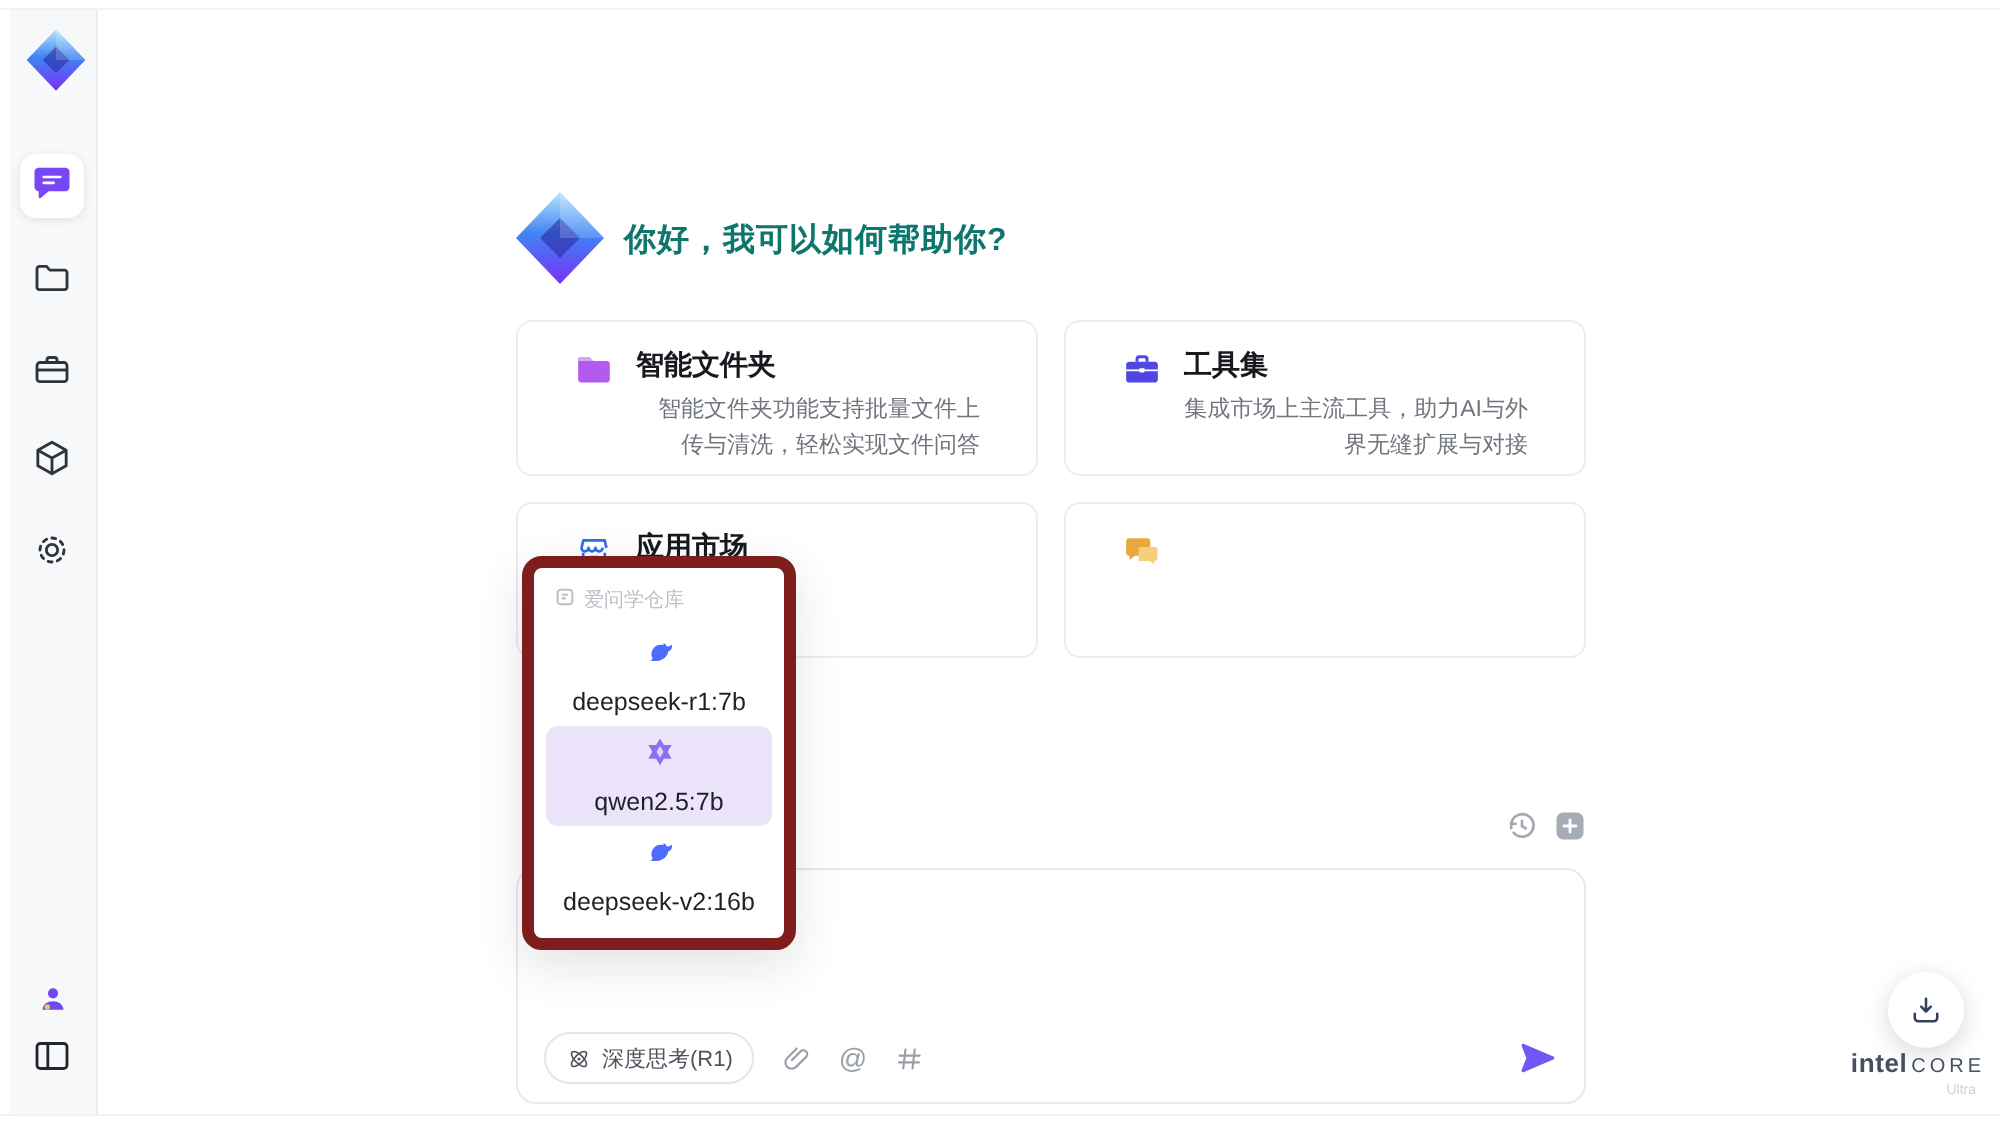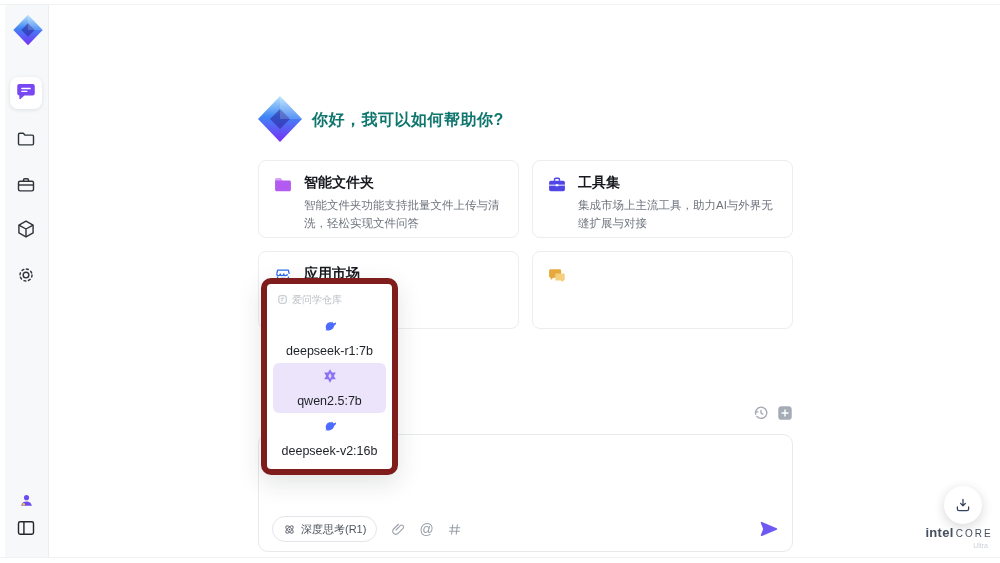--- a/index.html
+++ b/index.html
@@ -12,24 +12,24 @@
   .side-item{position:absolute;left:5px;width:32px;height:32px;border-radius:8px;
     display:flex;align-items:center;justify-content:center;cursor:pointer;}
   .side-item svg{width:20px;height:20px;}
   .side-item.active{background:#fff;box-shadow:0 1px 4px rgba(0,0,0,.10);}
   
   .greet-logo{position:absolute;left:256px;top:95px;width:48px;height:48px;}
   .greet-title{position:absolute;left:312px;top:110px;font-size:16px;font-weight:700;
     color:#0f766e;letter-spacing:.5px;}
   
   .card{position:absolute;width:261px;height:78px;border:1px solid #ebedf0;border-radius:8px;
-    background:#fff;box-sizing:border-box;padding:13px 14px;display:flex;gap:11px;cursor:pointer;}
+    background:#fff;box-sizing:border-box;padding:13px 28px;display:flex;gap:11px;cursor:pointer;}
   .card .cicon{width:20px;height:20px;flex:none;margin-top:1px;}
   .card h3{margin:0 0 5px;font-size:14px;font-weight:700;color:#17191e;}
-  .card p{margin:0;font-size:11.5px;line-height:1.55;color:#70757e;}
+  .card p{margin:0;font-size:11.5px;line-height:1.55;color:#70757e;text-align:right;}
   #card-0{left:258px;top:160px;} #card-1{left:532px;top:160px;}
   #card-2{left:258px;top:251px;} #card-3{left:532px;top:251px;}
   #card-2 p{padding-left:97px;white-space:nowrap;}
   
   .dropdown{position:absolute;left:261px;top:278px;width:137px;background:#fff;
     border:6px solid #7f1d1d;border-radius:10px;box-shadow:0 8px 24px rgba(31,35,41,.13);
     padding:6px;z-index:6;box-sizing:border-box;}
   .dd-header{display:flex;align-items:center;gap:4px;font-size:10px;color:#bcc0c6;padding:3px 4px 6px;}
   .dd-header svg{width:11px;height:11px;}
   .dd-item{display:flex;align-items:center;gap:7px;padding:5px 7px;border-radius:6px;

